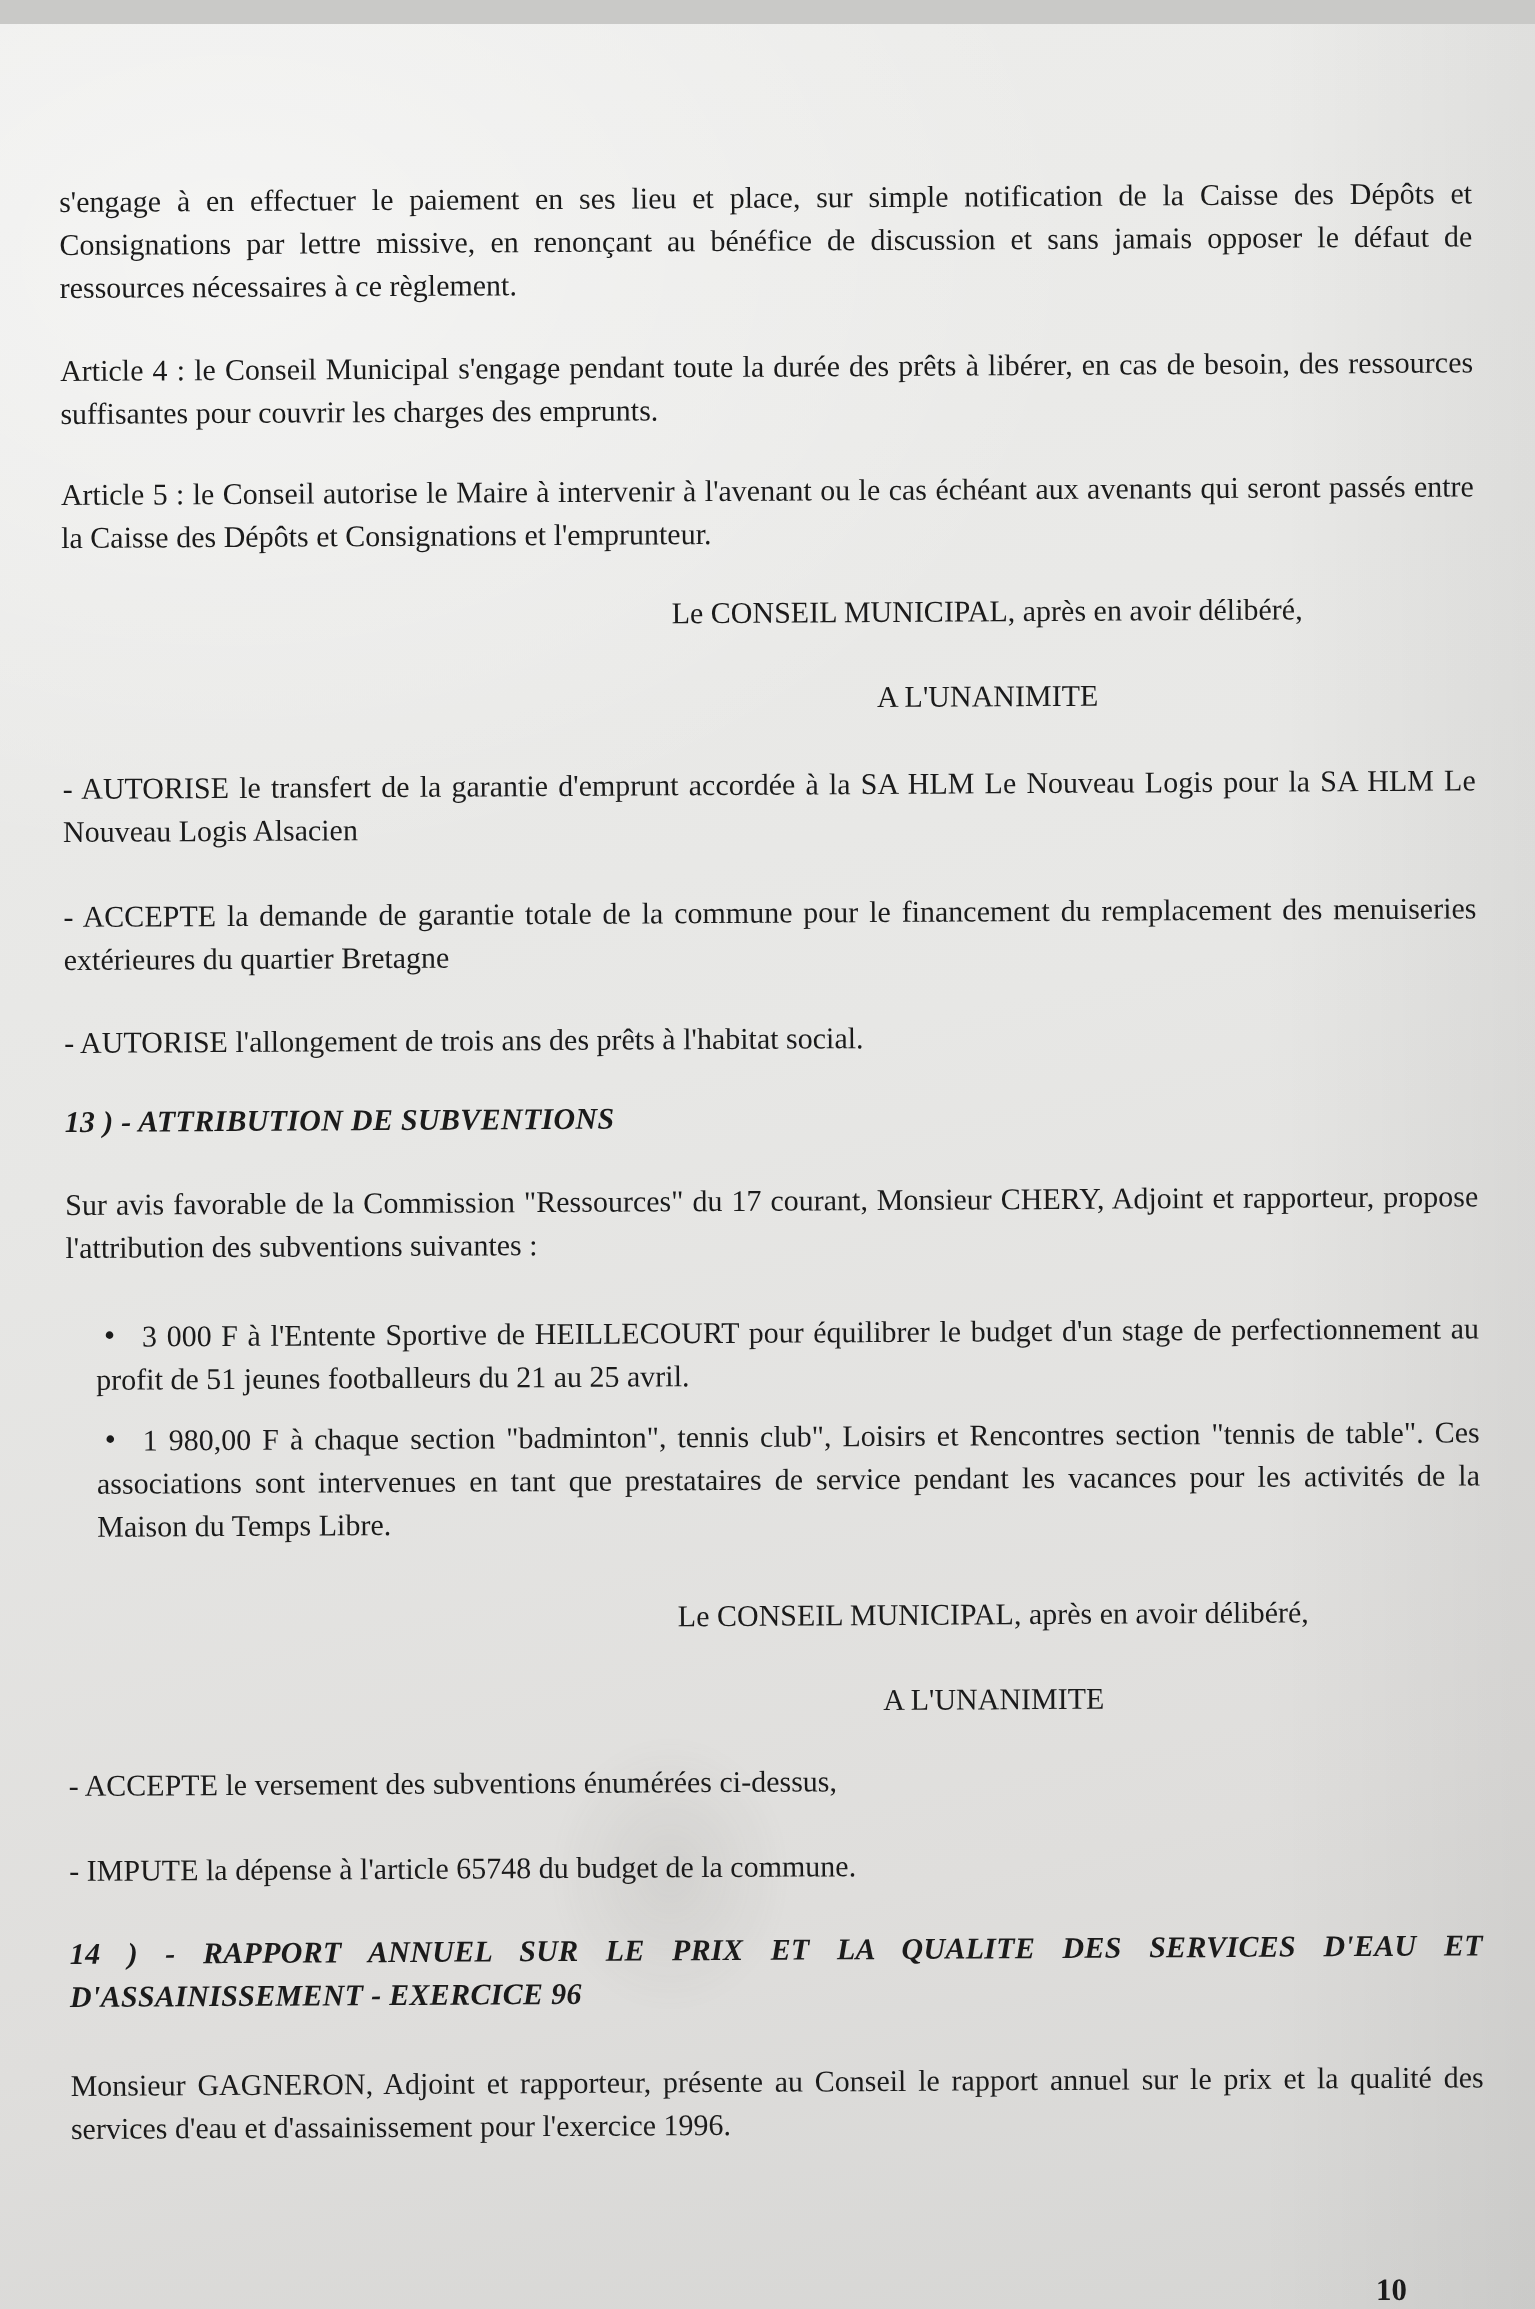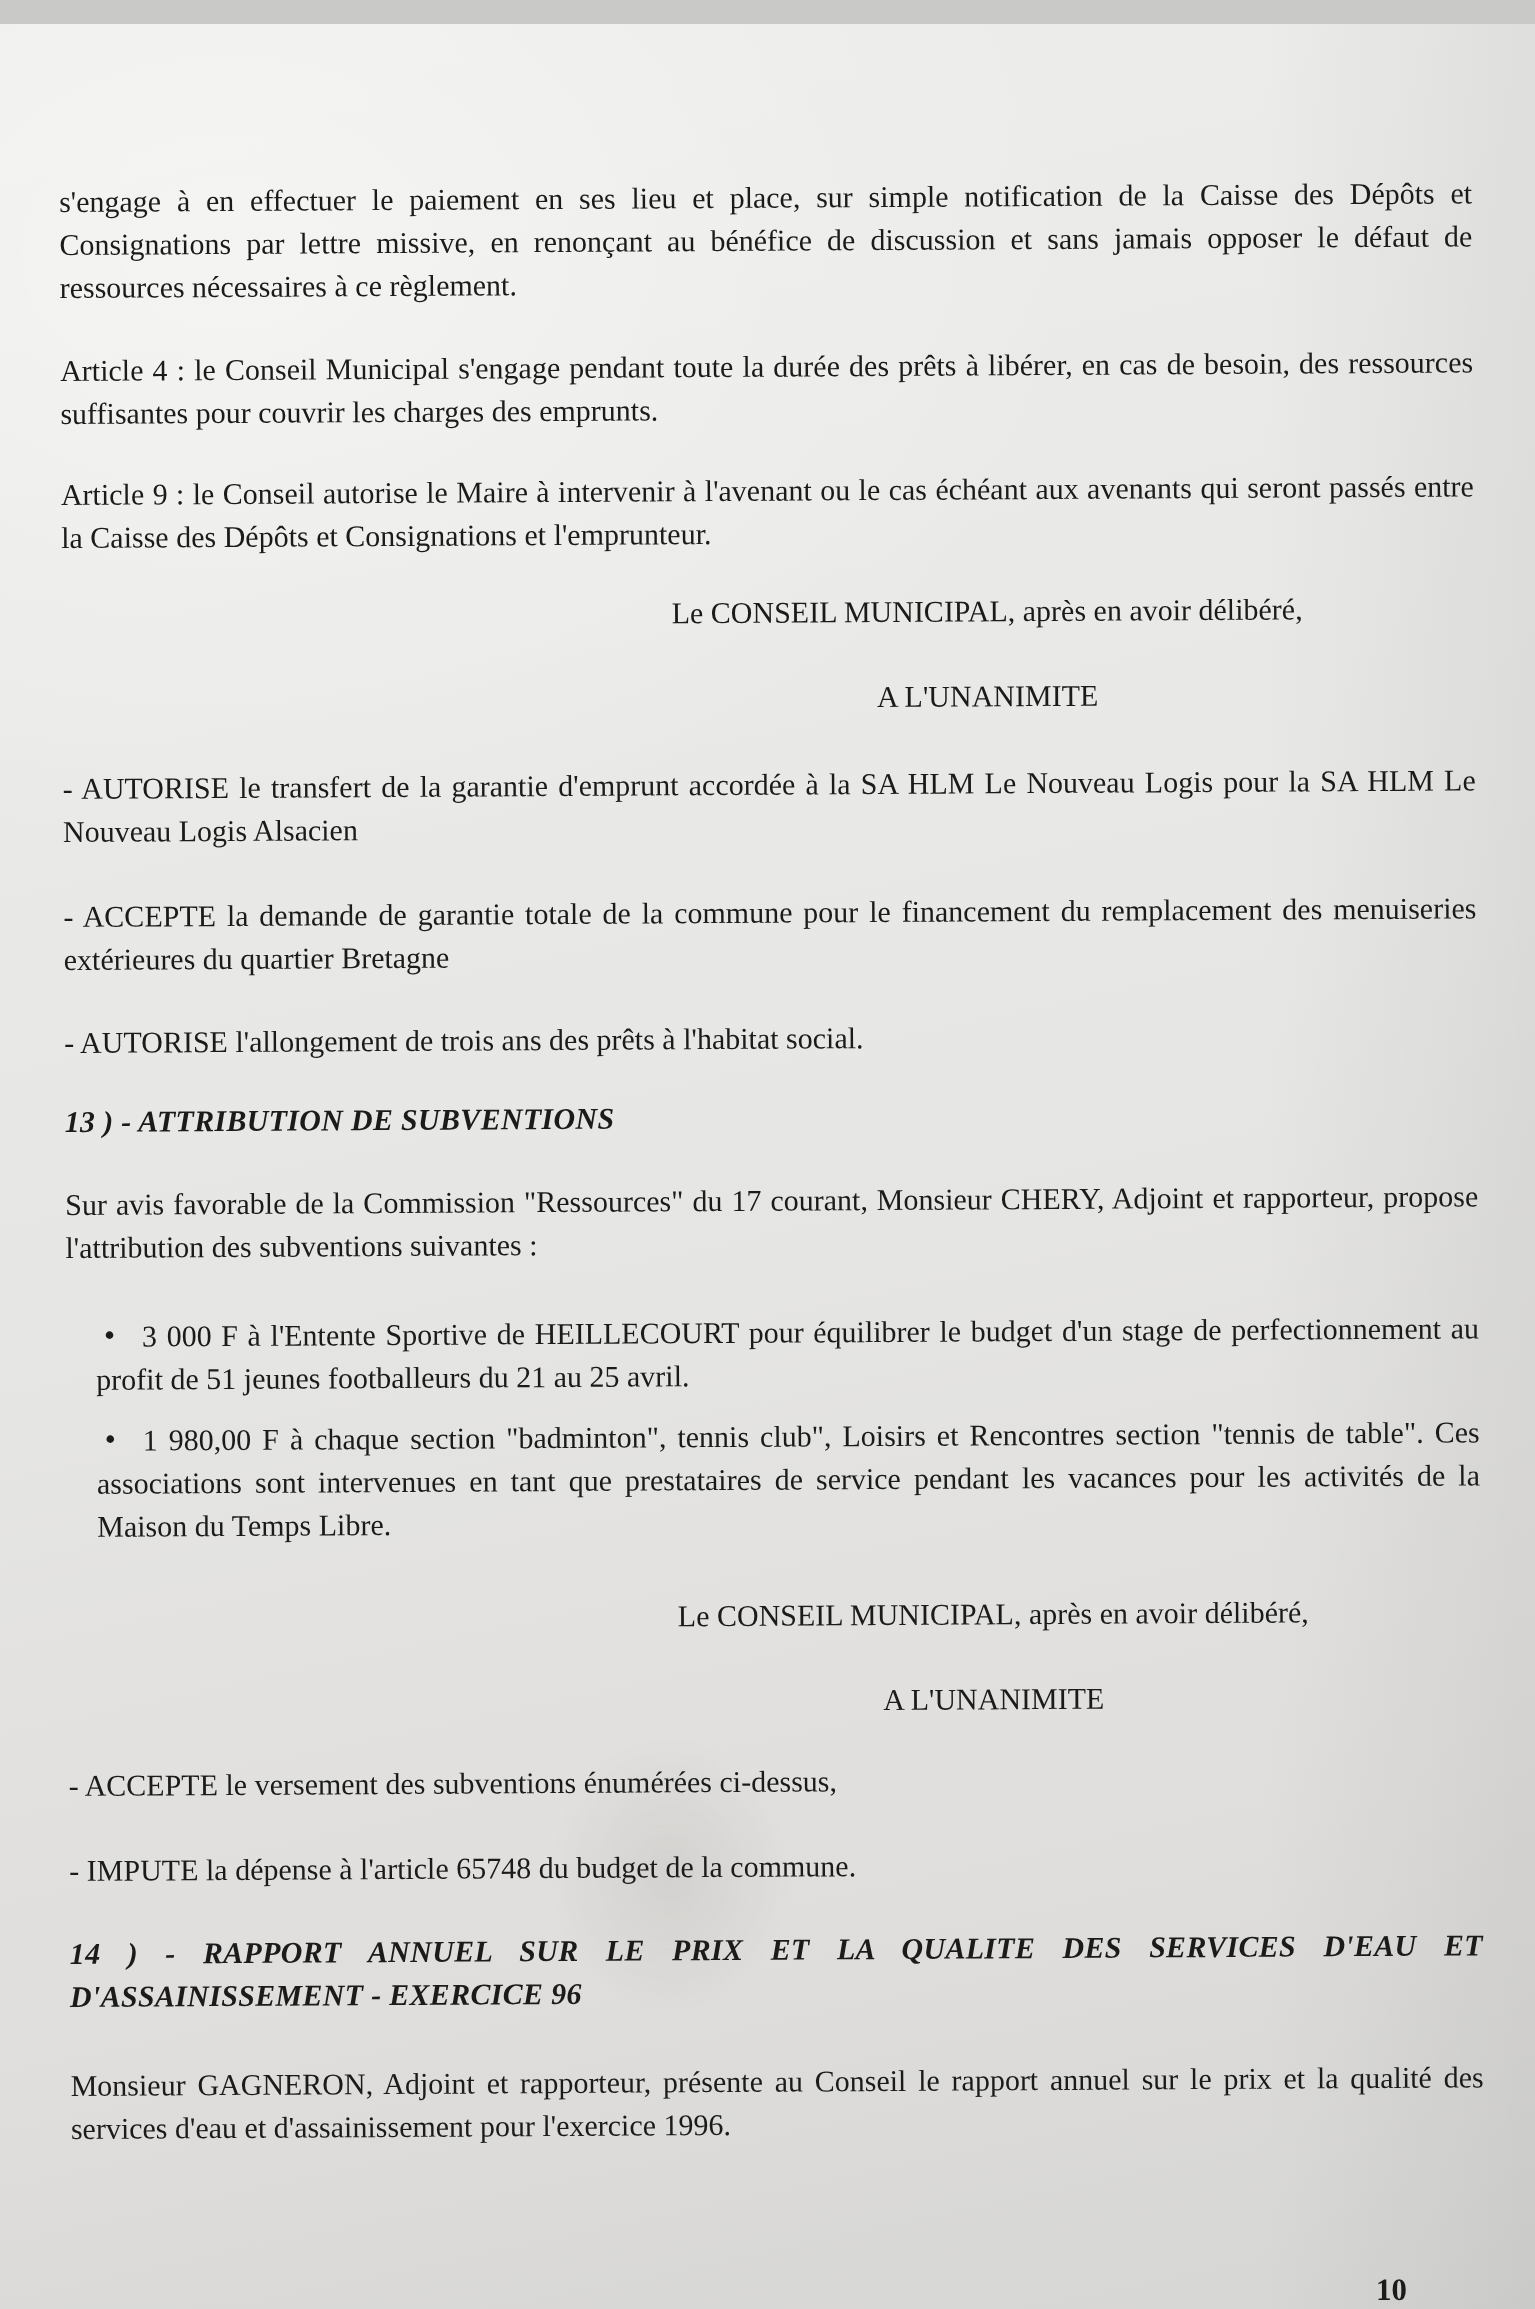--- a/index.html
+++ b/index.html
@@ -85,21 +85,21 @@
 
 <div class="page">
   <div class="smudge"></div>
 
   <div class="content">
 
     <p>s'engage à en effectuer le paiement en ses lieu et place, sur simple notification de la Caisse des Dépôts et Consignations par lettre missive, en renonçant au bénéfice de discussion et sans jamais opposer le défaut de ressources nécessaires à ce règlement.</p>
 
     <p class="m-article4"><span class="u">Article 4</span><span> : </span><span>le Conseil Municipal s'engage pendant toute la durée des prêts à libérer, en cas de besoin, des ressources suffisantes pour couvrir les charges des emprunts.</span></p>
 
-    <p class="m-article5"><span class="u">Article 9</span><span> : </span><span>le Conseil autorise le Maire à intervenir à l'avenant ou le cas échéant aux avenants qui seront passés entre la Caisse des Dépôts et Consignations et l'emprunteur.</span></p>
+    <p class="m-article5"><span class="u">Article 5</span><span> : </span><span>le Conseil autorise le Maire à intervenir à l'avenant ou le cas échéant aux avenants qui seront passés entre la Caisse des Dépôts et Consignations et l'emprunteur.</span></p>
 
     <div class="centered-wrap m-cen1a">
       <p>Le CONSEIL MUNICIPAL, après en avoir délibéré,</p>
       <p class="m-cen1b">A L'UNANIMITE</p>
     </div>
 
     <p class="m-item1">- AUTORISE le transfert de la garantie d'emprunt accordée à la SA HLM Le Nouveau Logis pour la SA HLM Le Nouveau Logis Alsacien</p>
 
     <p class="m-item2">- ACCEPTE la demande de garantie totale de la commune pour le financement du remplacement des menuiseries extérieures du quartier Bretagne</p>
 

